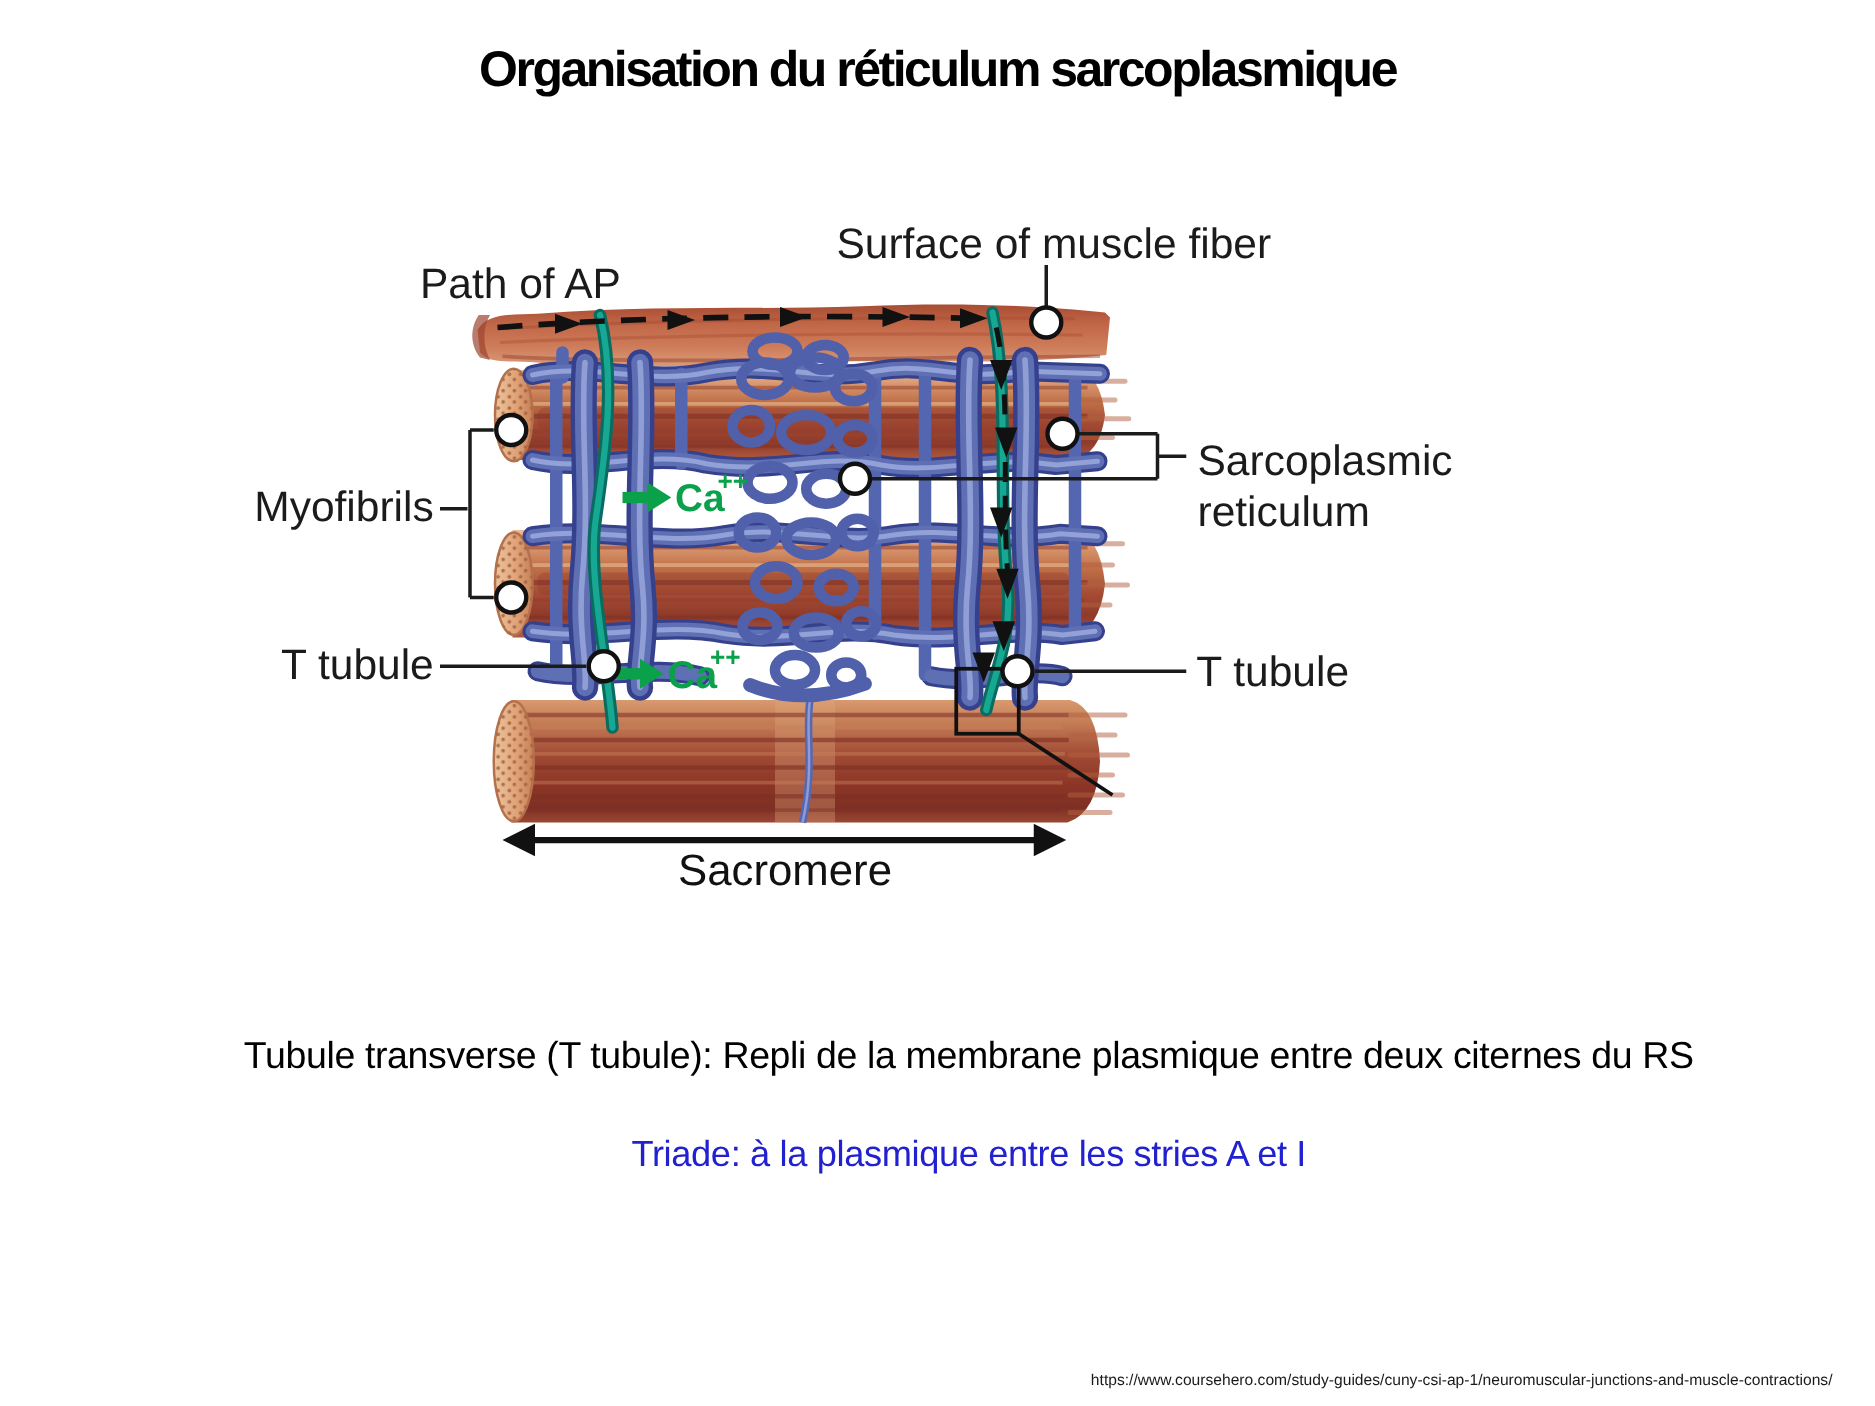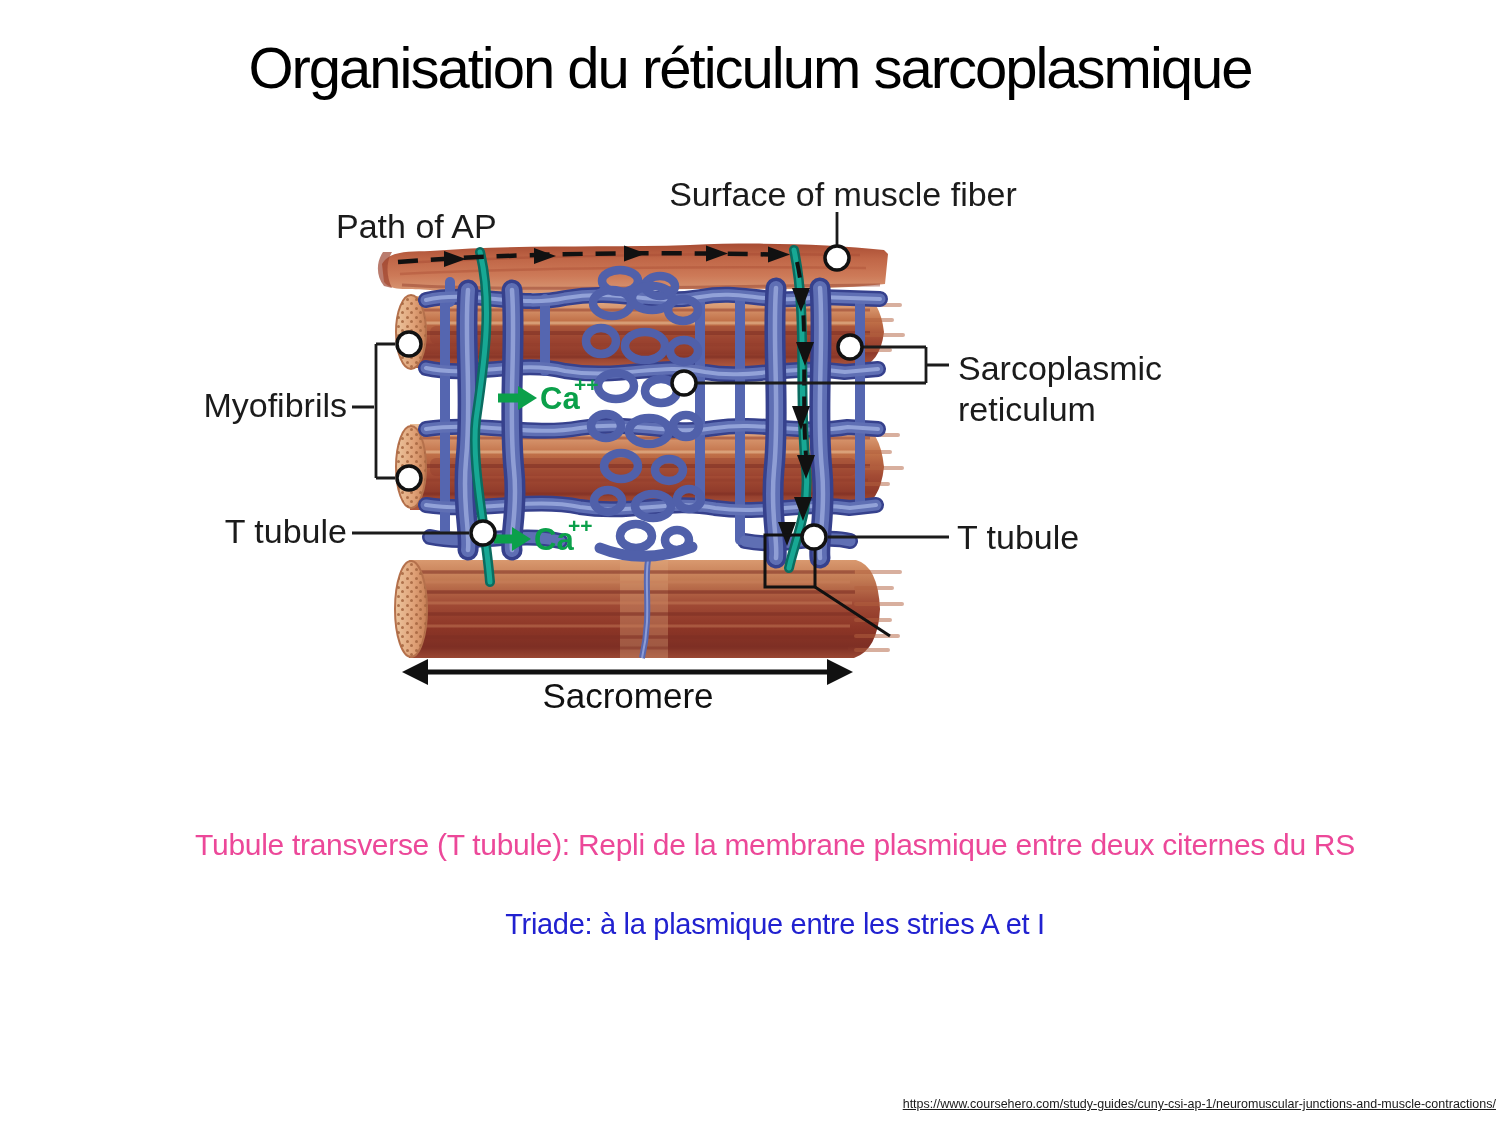--- a/index.html
+++ b/index.html
@@ -1,25 +1,25 @@
 <!DOCTYPE html>
 <html><head>
 <meta charset="utf-8">
 <style>
   html,body{margin:0;padding:0;background:#ffffff;}
   .slide{position:relative;width:1500px;height:1125px;background:#ffffff;overflow:hidden;
          font-family:"Liberation Sans",sans-serif;}
   .title{position:absolute;top:34px;left:0;right:0;text-align:center;
-         font-size:58px;font-weight:400;letter-spacing:-2px;color:#000000;}
+         font-size:40px;font-weight:700;letter-spacing:-2px;color:#000000;}
   .diagram-wrap{position:absolute;left:180px;top:140px;width:1240px;height:620px;}
   .body-line1{position:absolute;top:828px;left:60px;right:10px;text-align:center;
-              font-size:30px;color:#ec4899;letter-spacing:-0.3px;}
+              font-size:30px;color:#000000;letter-spacing:-0.3px;}
   .body-line2{position:absolute;top:908px;left:60px;right:10px;text-align:center;
               font-size:29px;color:#2121d0;letter-spacing:-0.3px;}
-  .footer-url{position:absolute;top:1097px;right:4px;font-size:12.5px;color:#1a1a1a;text-decoration:underline;}
+  .footer-url{position:absolute;top:1097px;right:34px;font-size:12.5px;color:#1a1a1a;}
   
   .lbl{font-family:"Liberation Sans",sans-serif;font-size:34px;fill:#1b1b1b;}
   .lblB{font-family:"Liberation Sans",sans-serif;font-size:35px;fill:#111111;}
   .caTxt{font-family:"Liberation Sans",sans-serif;font-size:31px;font-weight:bold;}
   .caSup{font-family:"Liberation Sans",sans-serif;font-size:21px;font-weight:bold;}
   .callLine{stroke:#1b1b1b;stroke-width:2.8;fill:none;}
   .marker{fill:#ffffff;stroke:#111111;stroke-width:3.5;}
   .tubeOut{stroke:#36418d;stroke-width:16;fill:none;stroke-linecap:round;}
   .tubeMain{stroke:#5f6fb4;stroke-width:11;fill:none;stroke-linecap:round;}
   .tubeHi{stroke:#98a7db;stroke-width:4;fill:none;stroke-linecap:round;opacity:.9;}

